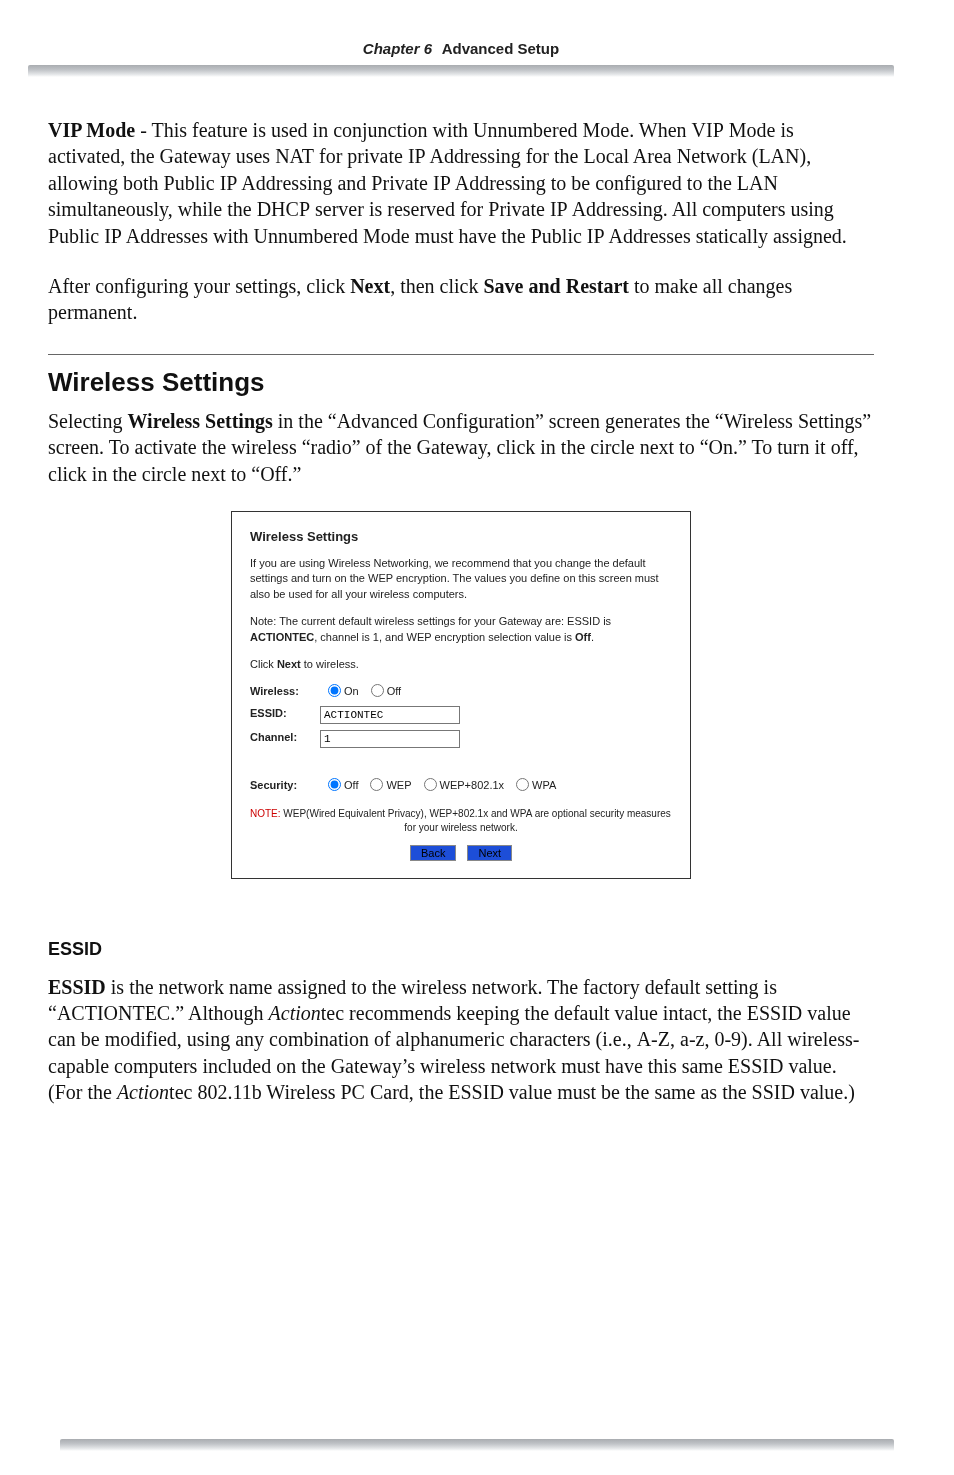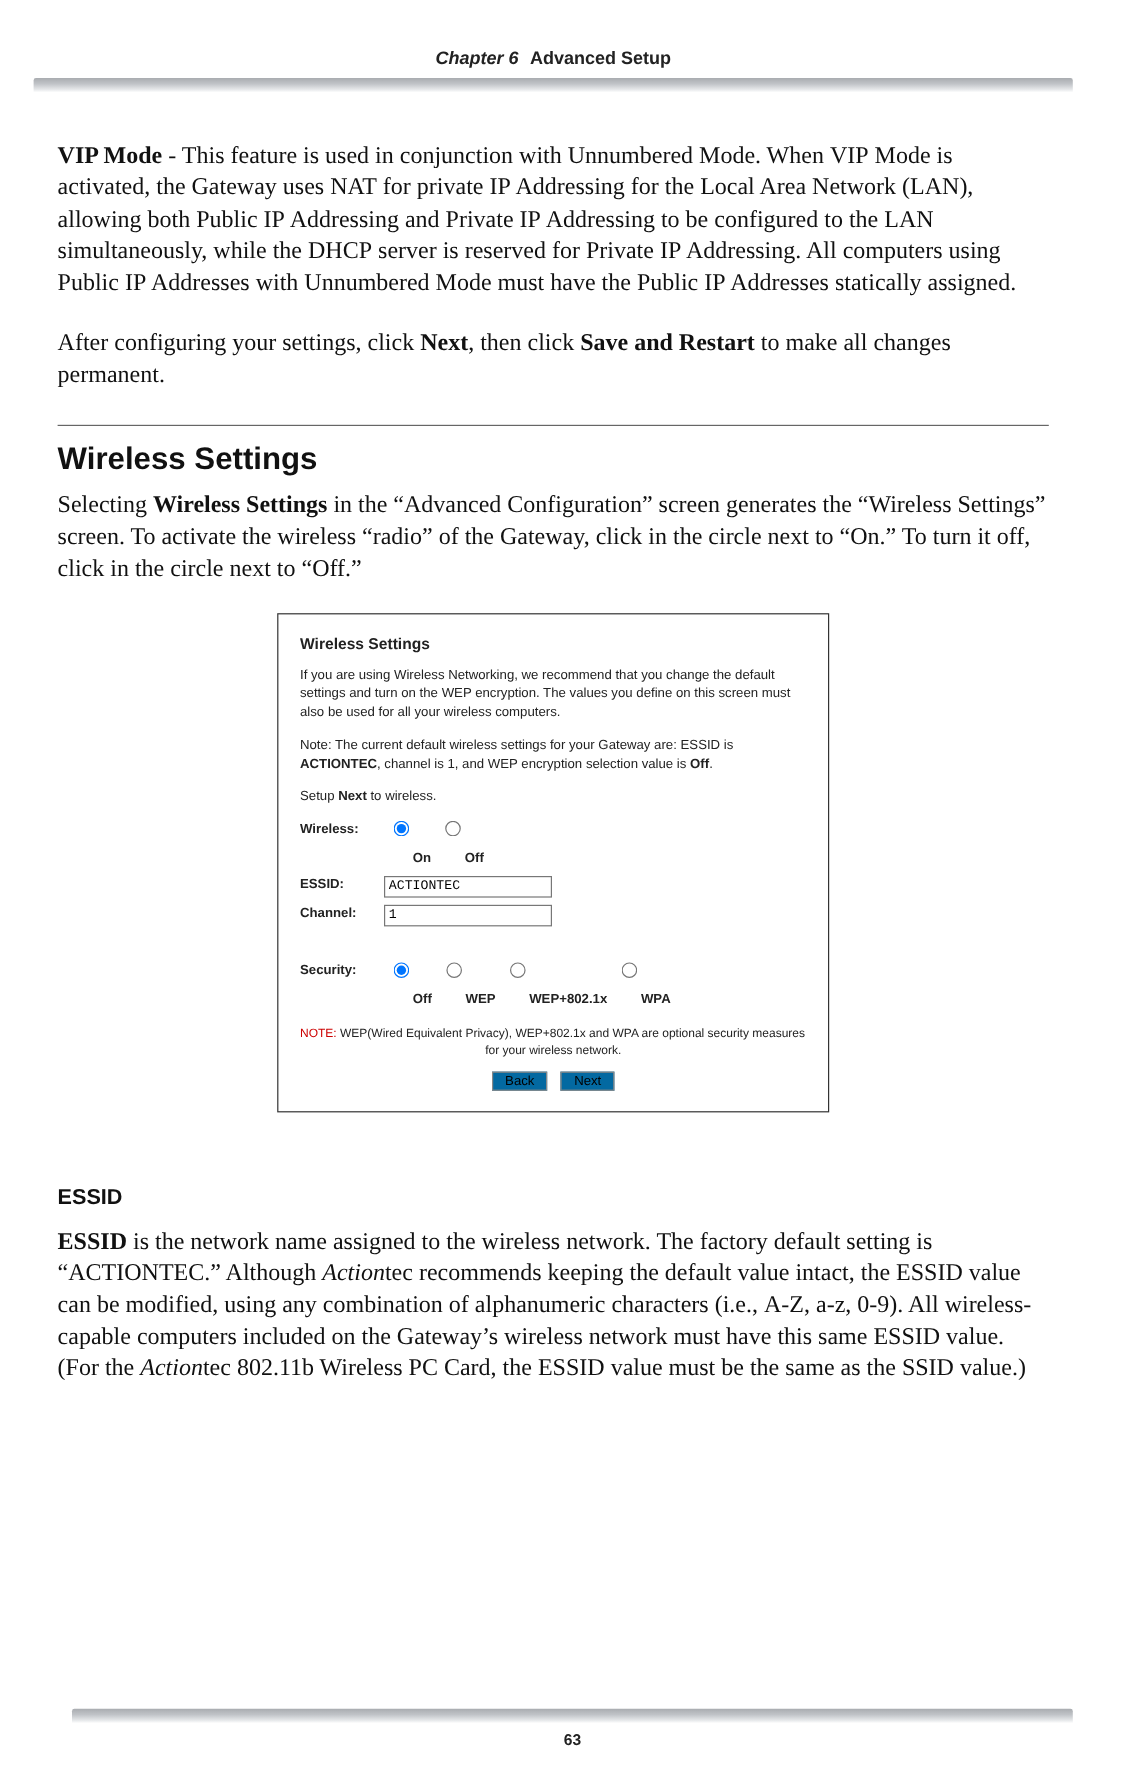--- a/index.html
+++ b/index.html
@@ -92,24 +92,23 @@
   .dialog-label {
     width: 70px;
     font-weight: 700;
     font-size: 11px;
   }
   .dialog-row input[type="radio"] {
     margin: 0 3px 0 8px;
     vertical-align: middle;
   }
   .dialog-row .opt-label {
-    font-weight: 700;
+    font-weight: 400;
     font-size: 11px;
     margin-right: 4px;
-    margin-top: 24px;
   }
   .dialog-row input[type="text"] {
     font-family: "Courier New", monospace;
     font-size: 11px;
     height: 18px;
     border: 1px solid #777;
     background: #fff;
     padding: 0 3px;
     box-sizing: border-box;
   }
@@ -126,21 +125,21 @@
     text-align: center;
   }
   .dialog-buttons {
     text-align: center;
     margin-top: 10px;
   }
   .dialog-buttons button {
     font-family: Verdana, Geneva, sans-serif;
     font-size: 11px;
     border: 1px solid #888;
-    background: #0369a1;
+    background: #1d4ed8;
     padding: 1px 10px;
     margin: 0 4px;
     cursor: pointer;
   }
 
   
   .footer {
     position: absolute;
     left: 0; right: 0;
     bottom: 18px;
@@ -190,21 +189,21 @@
   <div class="dialog-wrap">
     <h4>Wireless Settings</h4>
 
     <p>If you are using Wireless Networking, we recommend that you change the default settings and turn on the WEP encryption. The values you define on this screen must also be used for all your wireless computers.</p>
 
     <p>
       <span>Note: The current default wireless settings for your Gateway are: ESSID is </span><span class="bold">ACTIONTEC</span><span>, channel is 1, and WEP encryption selection value is </span><span class="bold">Off</span><span>.</span>
     </p>
 
     <p>
-      <span>Setup </span><span class="bold">Next</span><span> to wireless.</span>
+      <span>Click </span><span class="bold">Next</span><span> to wireless.</span>
     </p>
 
     <div class="dialog-row">
       <span class="dialog-label">Wireless:</span>
       <input type="radio" checked="" style="">
       <span class="opt-label">On</span>
       <input type="radio" style="">
       <span class="opt-label">Off</span>
     </div>
 
@@ -244,16 +243,15 @@
   </div>
 
   <h3 class="subhead">ESSID</h3>
 
   <p class="body-para">
     <span class="bold">ESSID</span> is the network name assigned to the wireless network. The factory default setting is “<span class="smallcaps">ACTIONTEC</span>.” Although <span class="italic">Action</span>tec recommends keeping the default value intact, the <span class="smallcaps">ESSID</span> value can be modified, using any combination of alphanumeric characters (i.e., <span class="smallcaps">A-Z</span>, a-z, 0-9). All wireless-capable computers included on the Gateway’s wireless network must have this same <span class="smallcaps">ESSID</span> value. (For the <span class="italic">Action</span>tec 802.11b Wireless <span class="smallcaps">PC</span> Card, the <span class="smallcaps">ESSID</span> value must be the same as the <span class="smallcaps">SSID</span> value.)
   </p>
 
   <div class="footer">
     <div class="foot-rule"></div>
-    <div class="page-num">63</div>
   </div>
 
 </div>
 
 </body></html>

